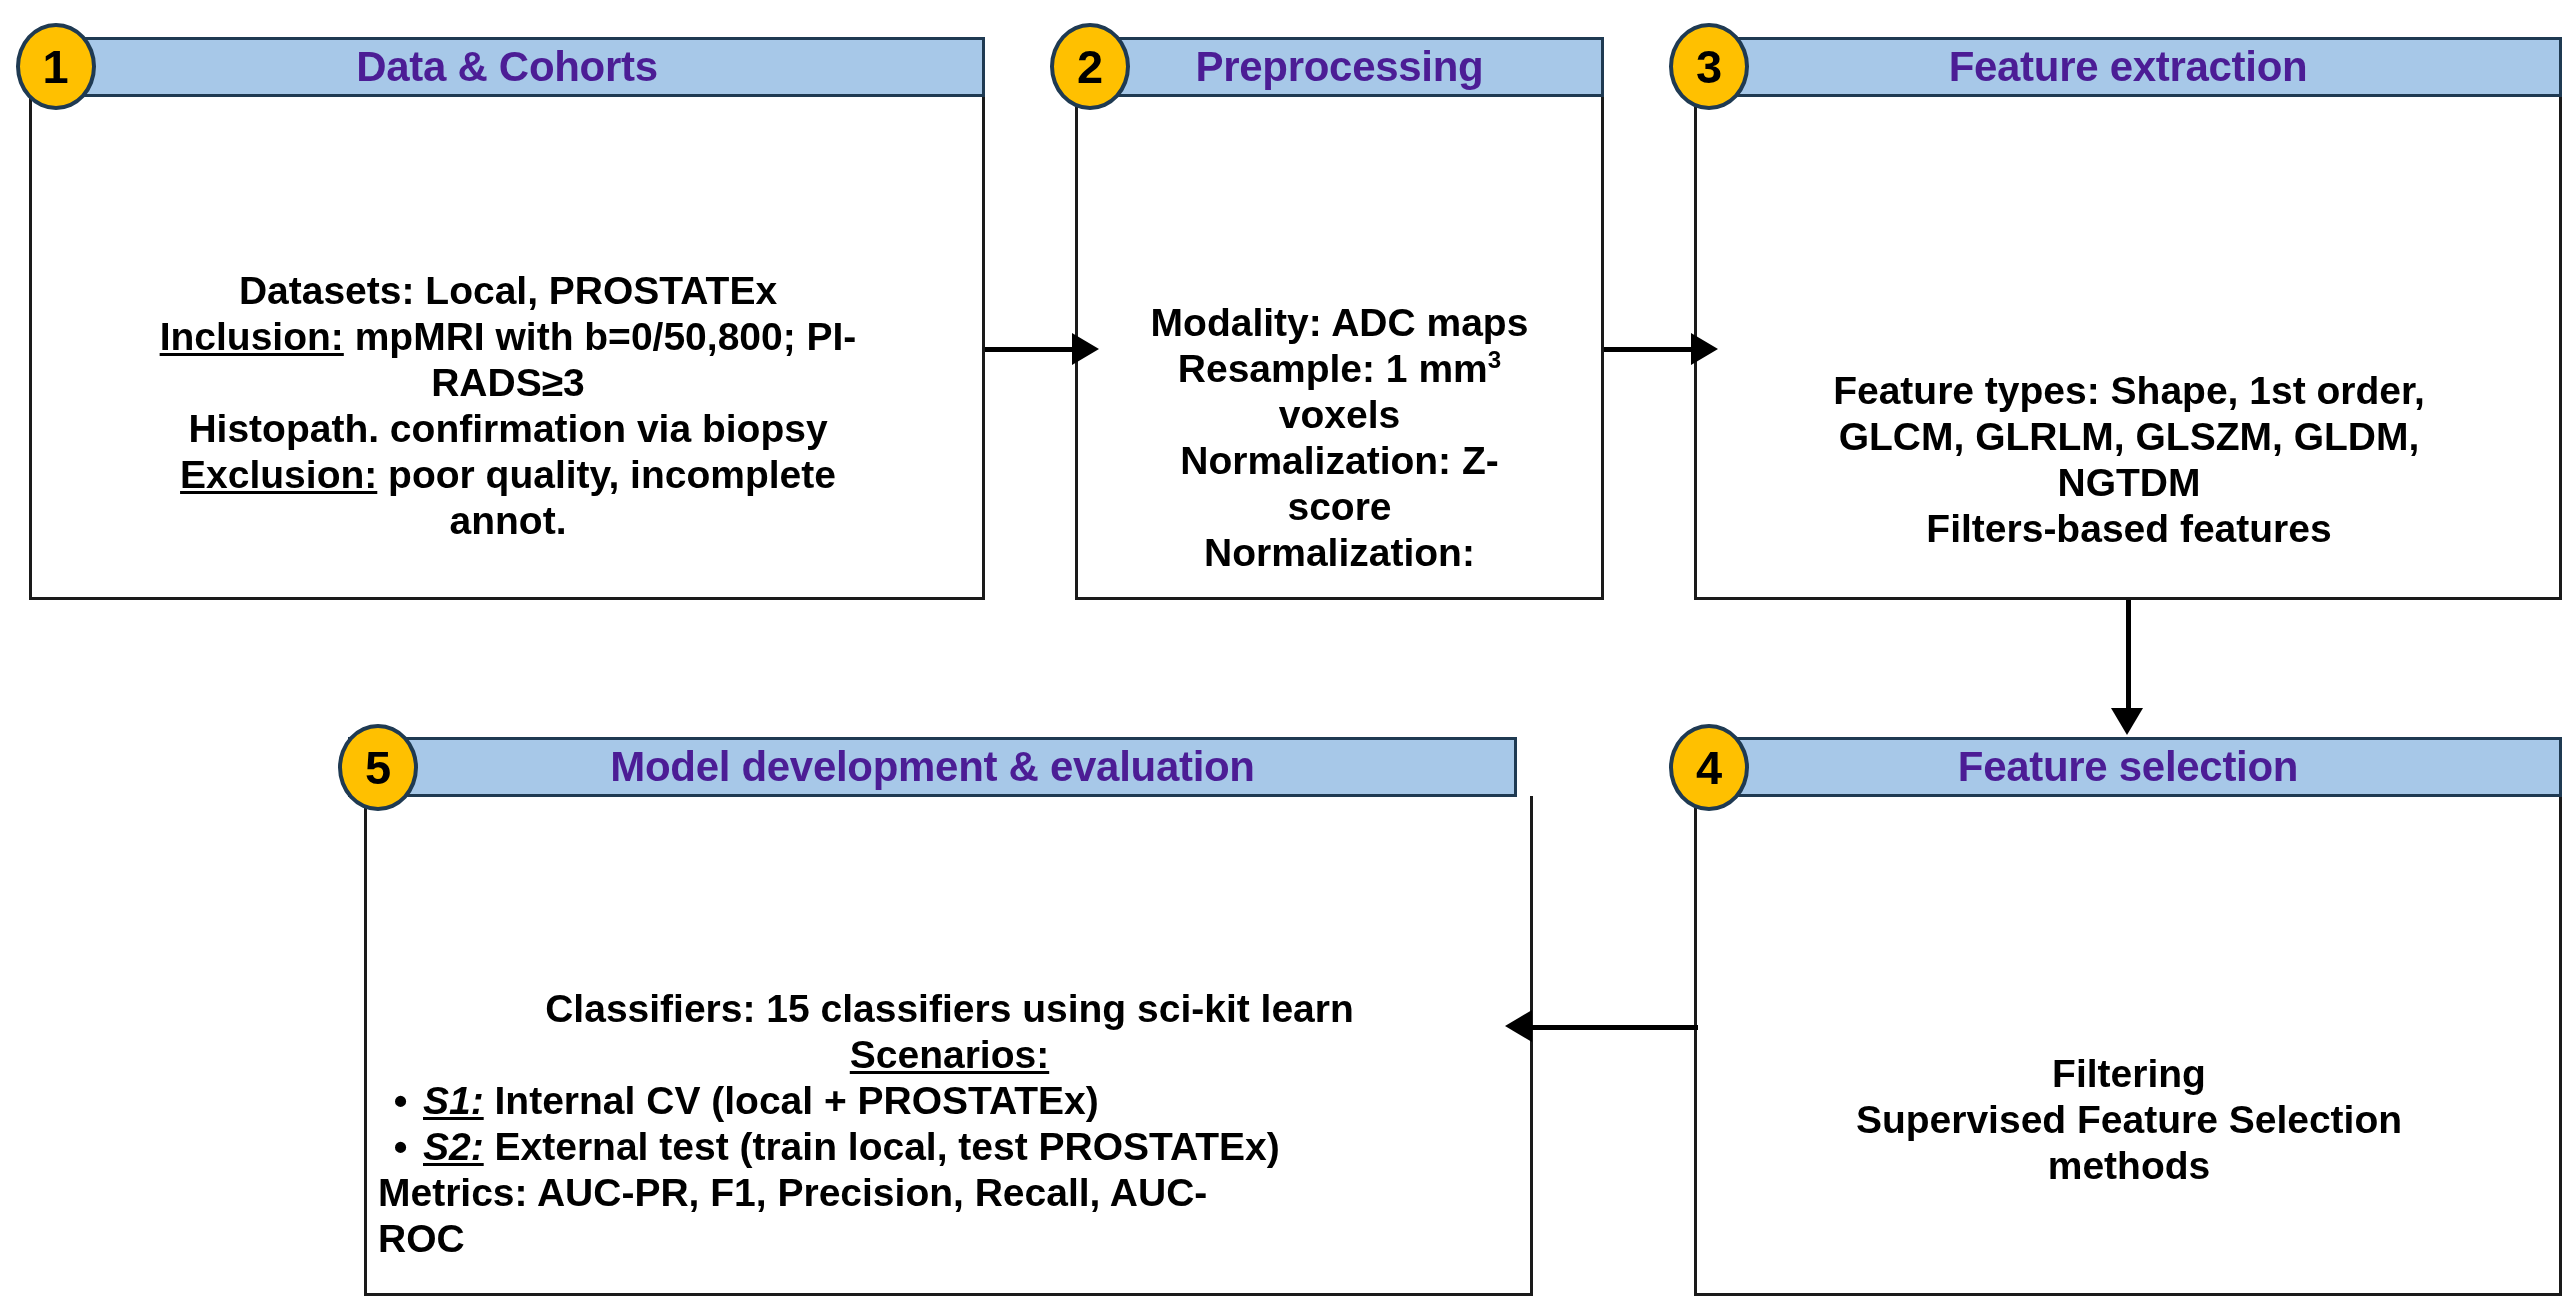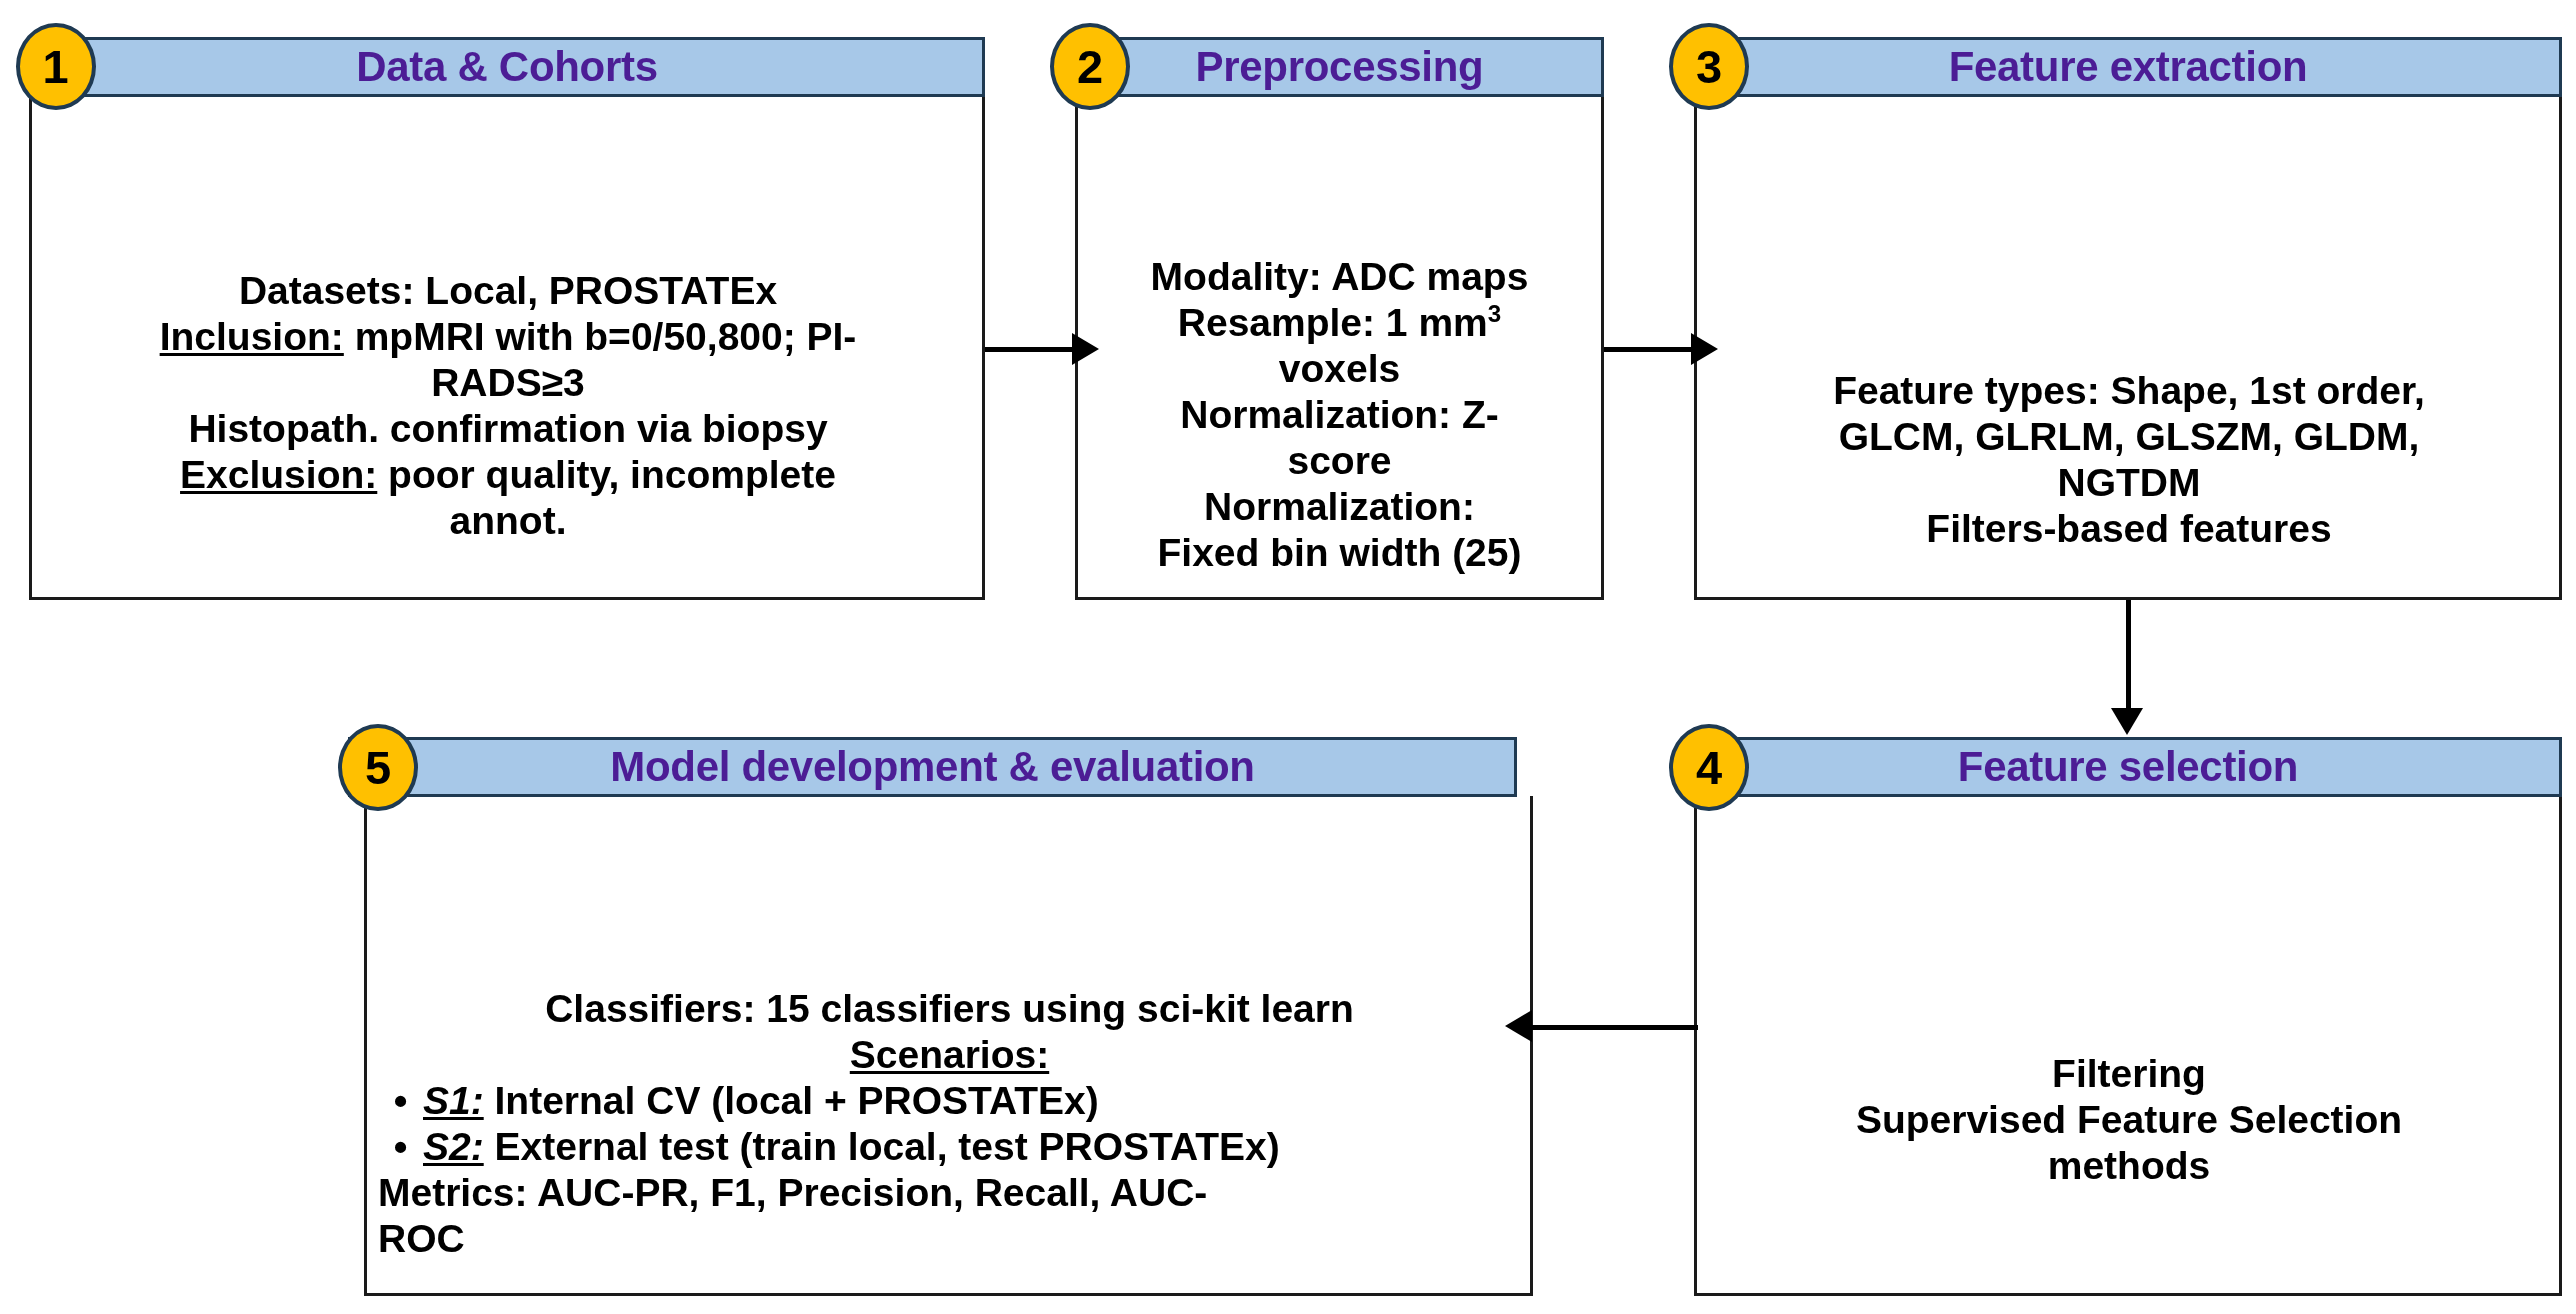--- a/index.html
+++ b/index.html
@@ -156,21 +156,20 @@
   <div class="badge" style="left:1050px; top:23px; width:80px; height:87px; font-size:47px;">
     <span>2</span>
   </div>
   <div class="box-body" style="left:1087px; top:120px; width:505px; height:456px; font-size:39px; padding-top:9.7px;">
     <span class="ln">Modality: ADC maps</span>
     <span class="ln"><span>Resample: 1 mm</span><span class="sup">3</span></span>
     <span class="ln">voxels</span>
     <span class="ln">Normalization: Z-</span>
     <span class="ln">score</span>
     <span class="ln">Normalization:</span>
-    <span class="ln">Fixed bin width (25)</span>
   </div>
 
   <div class="arrow-line-h" style="left:1604px; top:347px; width:92px;"></div>
   <div class="arrow-head ah-right" style="left:1691px; top:333px;"></div>
 
   <div class="box" style="left:1694px; top:95px; width:868px; height:505px;"></div>
   <div class="box-header" style="left:1694px; top:37px; width:868px; height:60px; font-size:42px;">
     <span>Feature extraction</span>
   </div>
   <div class="badge" style="left:1669px; top:23px; width:80px; height:87px; font-size:47px;">

